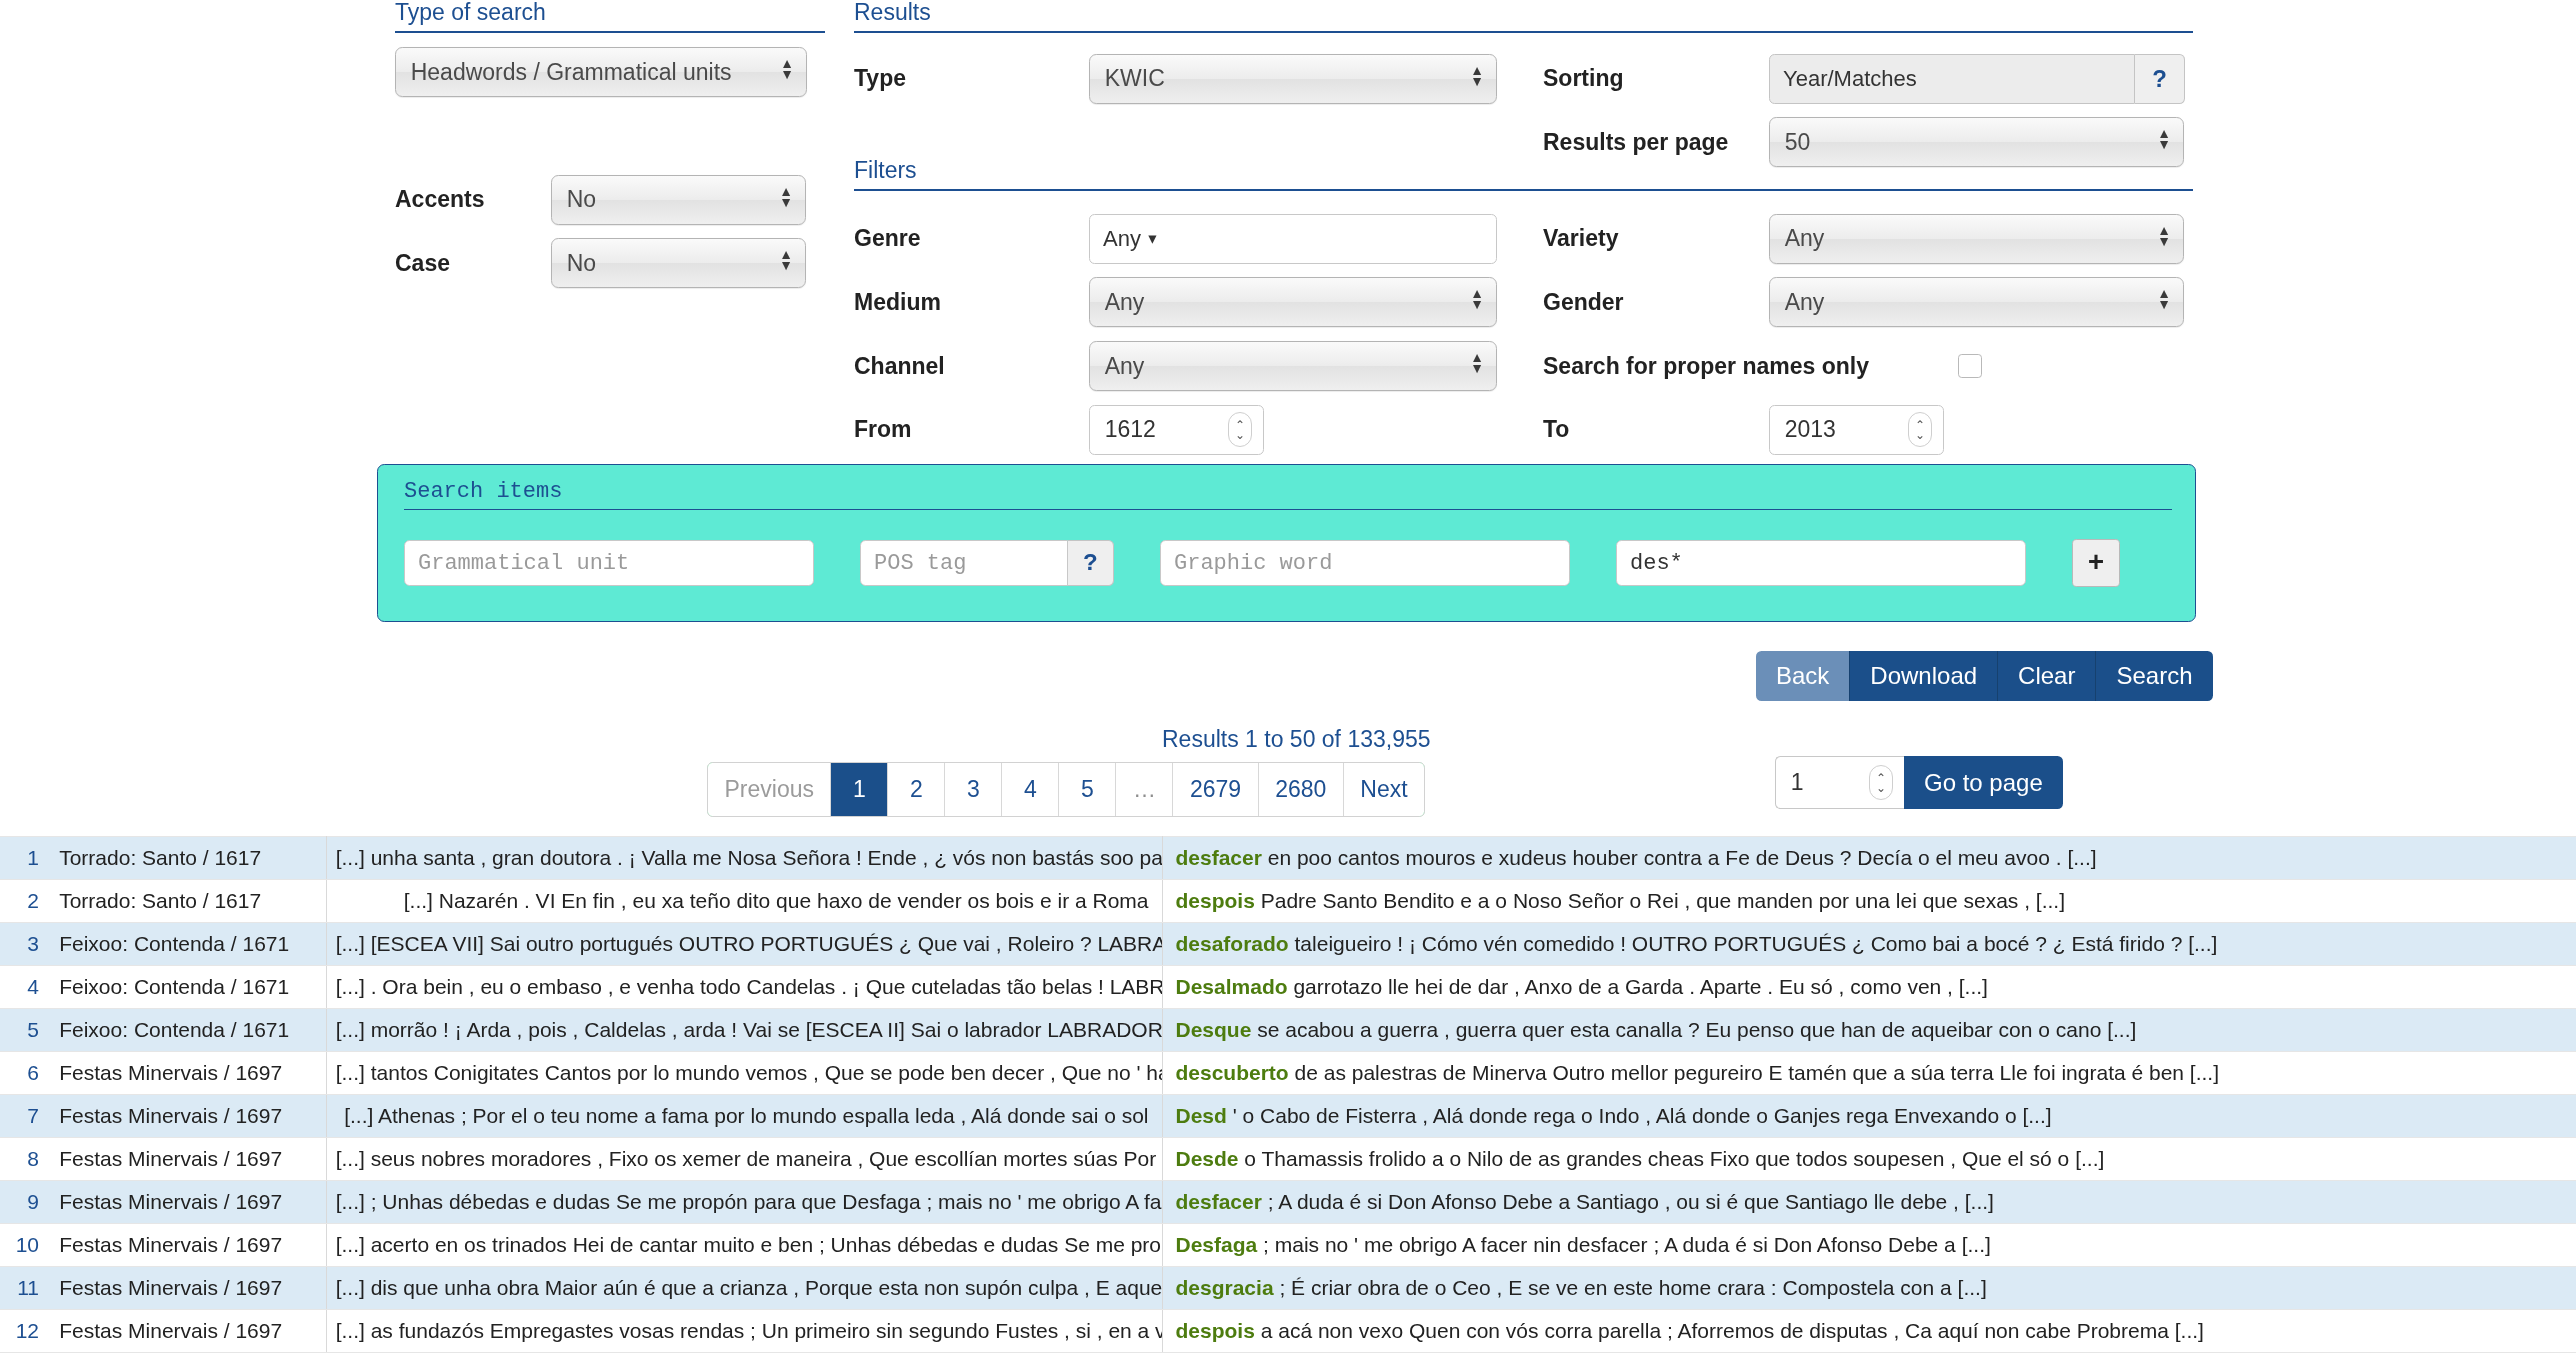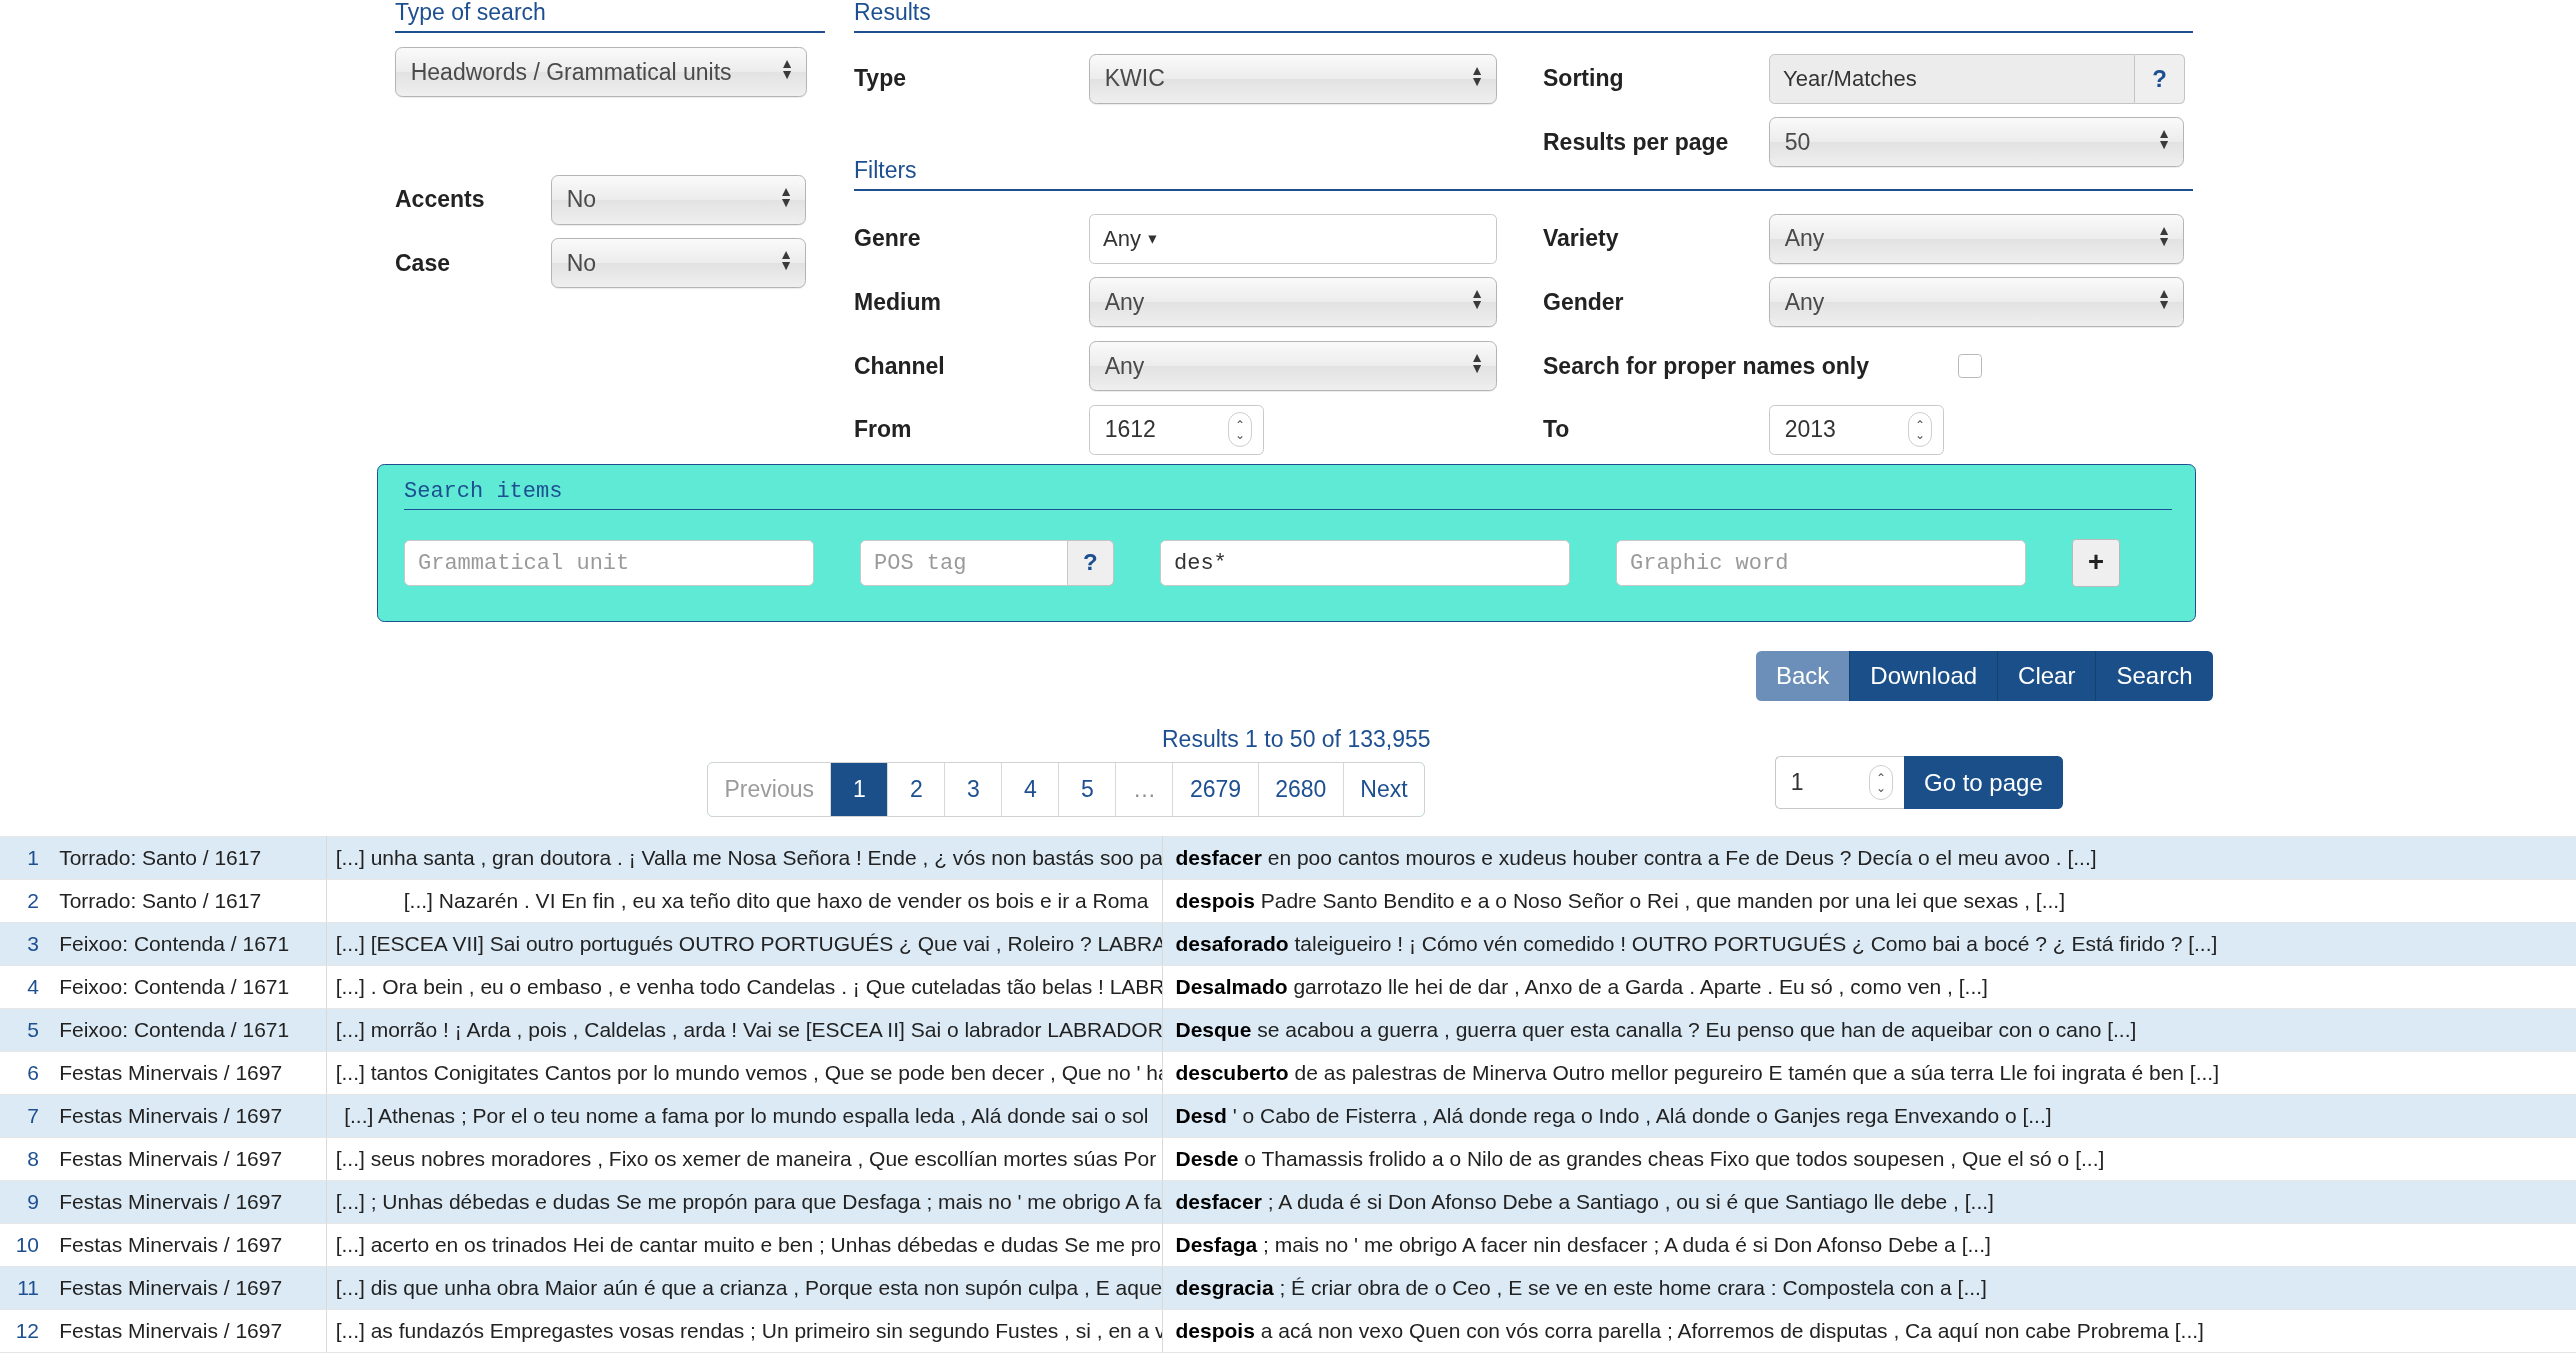--- a/index.html
+++ b/index.html
@@ -202,21 +202,21 @@
     border-bottom: 0.9px solid #e6e6e6;
     padding: 0 9.2px;
     vertical-align: middle;
     overflow: hidden;
     white-space: nowrap;
   }
   td.c-num   { width: 50px;  text-align: right; color: #1d4f91; padding-right: 11px; }
   td.c-src   { width: 276px; text-align: left;  color: #222; border-right: 0.9px solid #d9d9d9; }
   td.c-left  { width: 836px; text-align: right; color: #222; border-right: 0.9px solid #d9d9d9; padding-right: 13px; }
   td.c-right { text-align: left; color: #222; padding-left: 13px; }
-  td.c-right b { font-weight: bold; color: #000000; }
+  td.c-right b { font-weight: bold; color: #4d7c0f; }
 </style>
 </head>
 <body>
 
 <div class="page">
 
   <div style="position:absolute; left:395px; top:0px; width:430px;">
     <div class="sec-head">Type of search</div>
     <div class="sel" style="margin-top:14.7px; width:412px;">
       <span>Headwords / Grammatical units</span>
@@ -380,26 +380,26 @@
         <span>Grammatical unit</span>
       </div>
 
       <div style="display:flex; margin-left:46px;">
         <div class="txt placeholder" style="width:208px; border-radius:5.5px 0 0 5.5px;">
           <span>POS tag</span>
         </div>
         <div class="qbtn" style="height:46px; width:46px;">?</div>
       </div>
 
+      <div class="txt placeholder" style="width:410px; margin-left:46px;">
+        <span>Graphic word</span>
+      </div>
+
       <div class="txt value" style="width:410px; margin-left:46px;">
         <span>des*</span>
-      </div>
-
-      <div class="txt placeholder" style="width:410px; margin-left:46px;">
-        <span>Graphic word</span>
       </div>
 
       <div style="width:48px; height:48px; margin-left:46px; background:#efefef; border:0.9px solid #b9b9b9; border-radius:4.6px; display:flex; align-items:center; justify-content:center; font-size:27.6px; font-weight:bold; color:#222; cursor:pointer;">+</div>
     </div>
   </div>
 
   <div class="btnbar" style="left:1756px; top:651px;">
     <div class="btn light">Back</div>
     <div class="btn">Download</div>
     <div class="btn">Clear</div>

